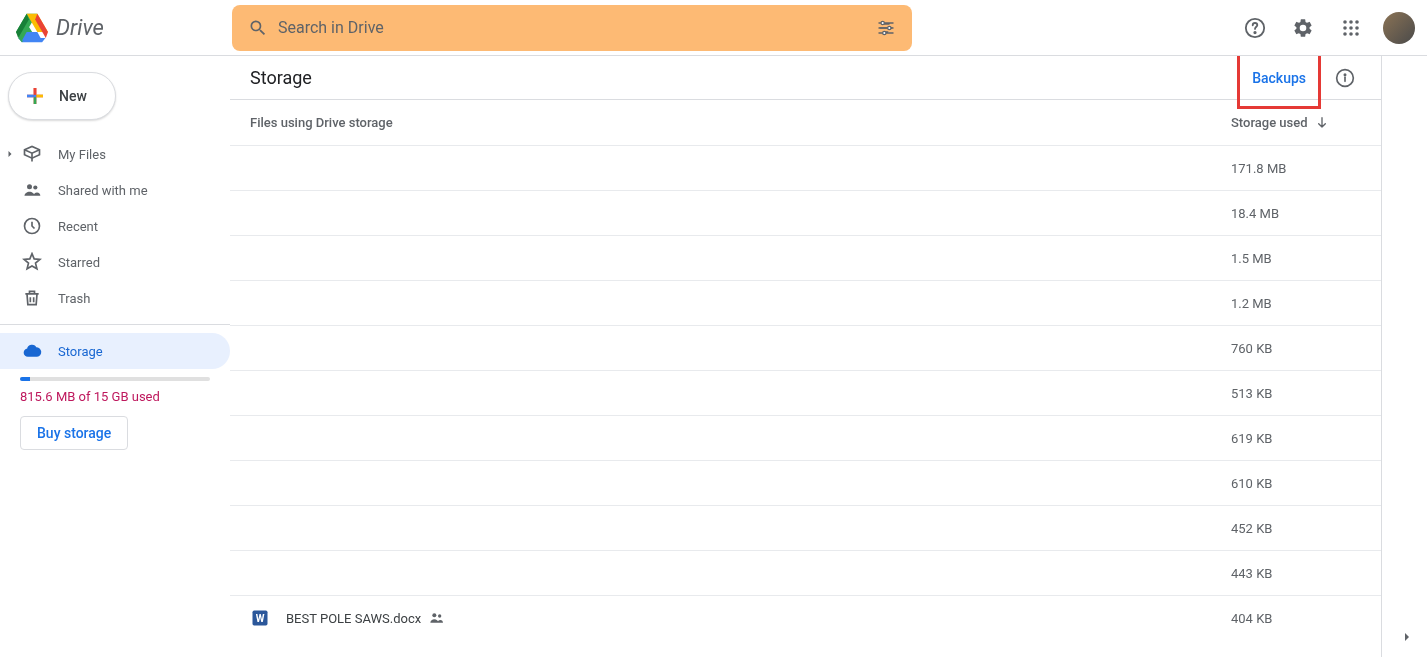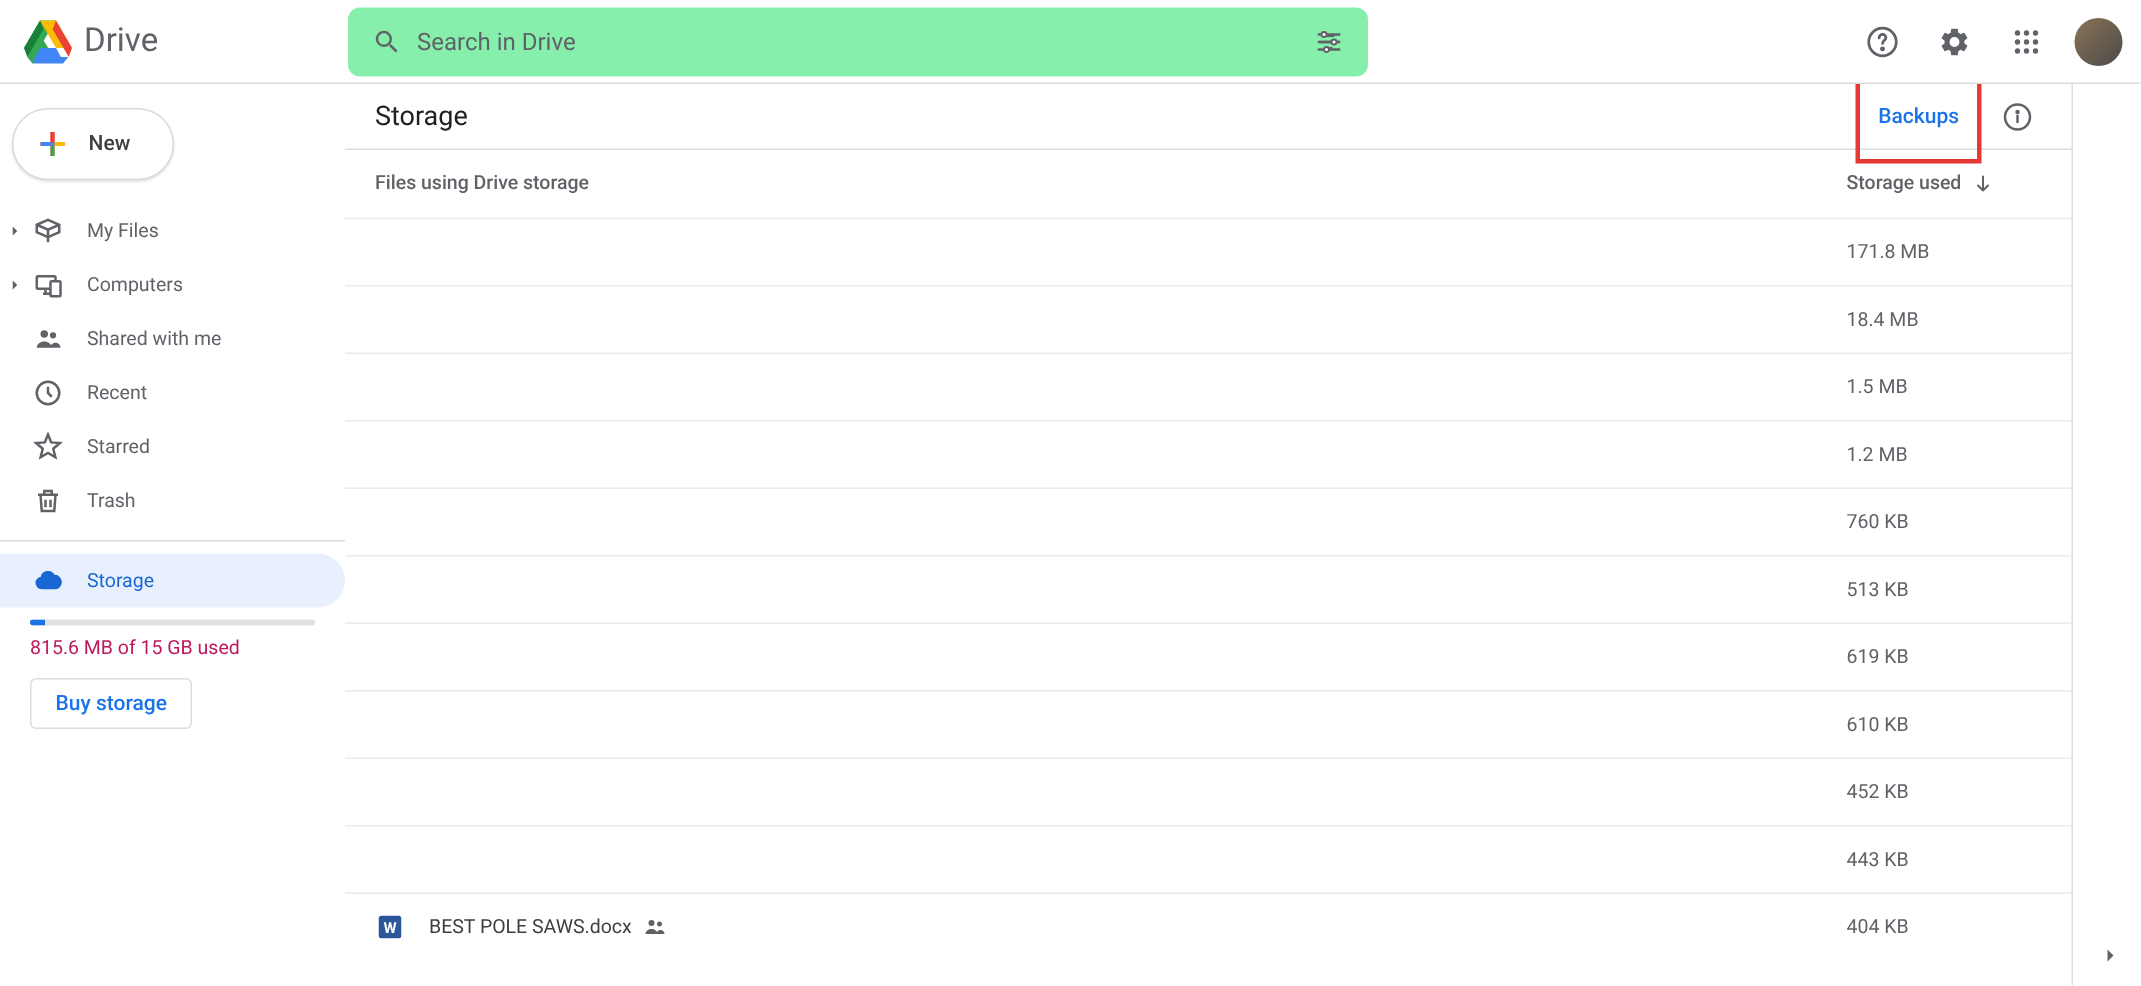--- a/index.html
+++ b/index.html
@@ -1,22 +1,22 @@
 <!DOCTYPE html>
 <html><head>
 <meta charset="utf-8">
 <style>
 * { margin:0; padding:0; box-sizing:border-box; font-family:'Google Sans',Roboto,Arial,sans-serif; }
 body { width:1427px; height:657px; overflow:hidden; background:#fff; color:#202124; }
 .header { height:56px; display:flex; align-items:center; padding:0 8px 0 12px; border-bottom:1px solid #dadce0; }
 .logo-area { display:flex; align-items:center; width:220px; }
 .drive-logo { width:40px; height:40px; display:flex; align-items:center; justify-content:center; }
 .drive-logo svg { width:32px; height:32px; }
-.drive-title { font-size:22px; color:#5f6368; margin-left:4px; }
-.search-bar { width:680px; height:46px; background:#86efac; border-radius:8px; display:flex; align-items:center; padding:0 6px; }
+.drive-title { font-size:22px; color:#5f6368; margin-left:4px;font-style:italic; }
+.search-bar { width:680px; height:46px; background:#fdba74; border-radius:8px; display:flex; align-items:center; padding:0 6px; }
 .search-icon-btn { width:40px; height:40px; border:none; background:none; display:flex; align-items:center; justify-content:center; cursor:pointer; }
 .search-input { flex:1; border:none; background:none; font-size:16px; color:#5f6368; outline:none; }
 .search-input::placeholder { color:#5f6368; }
 .header-actions { margin-left:auto; display:flex; align-items:center; gap:8px; padding-right:4px; }
 .icon-btn { width:40px; height:40px; border:none; background:none; border-radius:50%; display:flex; align-items:center; justify-content:center; cursor:pointer; color:#5f6368; }
 .avatar { width:32px; height:32px; border-radius:50%; background:linear-gradient(135deg,#8b7355,#4a4a4a); margin-left:4px; cursor:pointer; }
 .body { display:flex; height:601px; }
 .sidebar { width:230px; padding-top:8px; }
 .new-btn { margin:8px 0 16px 8px; width:108px; height:48px; border:1px solid #dadce0; border-radius:24px; background:#fff; box-shadow:0 1px 2px rgba(0,0,0,.15); display:flex; align-items:center; padding-left:14px; cursor:pointer; font-size:14px; font-weight:500; color:#3c4043; }
 .new-plus { width:24px; height:24px; margin-right:12px; }
@@ -139,33 +139,20 @@
         </svg>
       <span class="nav-icon">
           <svg width="20" height="20" viewBox="0 0 24 24" fill="none" stroke="#5f6368" stroke-width="2">
             <path d="M3 7l9-4 9 4v6l-9 4-9-4z"></path>
             <path d="M3 7l9 4 9-4M12 11v10"></path>
           </svg>
         </span>
       <span>My Files</span>
     </div>
     <div class="nav-item">
-      <svg class="chev" width="12" height="12" viewBox="0 0 24 24">
-          <path d="M9 6l6 6-6 6z"></path>
-        </svg>
-      <span class="nav-icon">
-          <svg width="20" height="20" viewBox="0 0 24 24" fill="none" stroke="#5f6368" stroke-width="2">
-            <rect x="3" y="5" width="15" height="10" rx="1"></rect>
-            <path d="M8 19h8M10 15v4"></path>
-            <rect x="14" y="9" width="8" height="12" rx="1" fill="#fff"></rect>
-          </svg>
-        </span>
-      <span>Computers</span>
-    </div>
-    <div class="nav-item">
       <span class="chev-placeholder"></span>
       <span class="nav-icon">
           <svg width="20" height="20" viewBox="0 0 24 24" fill="#5f6368">
             <circle cx="9" cy="8" r="3"></circle>
             <circle cx="16" cy="9" r="2.5"></circle>
             <path d="M3 19c0-3 3-5 6-5s6 2 6 5zM14 19c0-2 1.5-4 4-4s4 2 4 4z"></path>
           </svg>
         </span>
       <span>Shared with me</span>
     </div>

